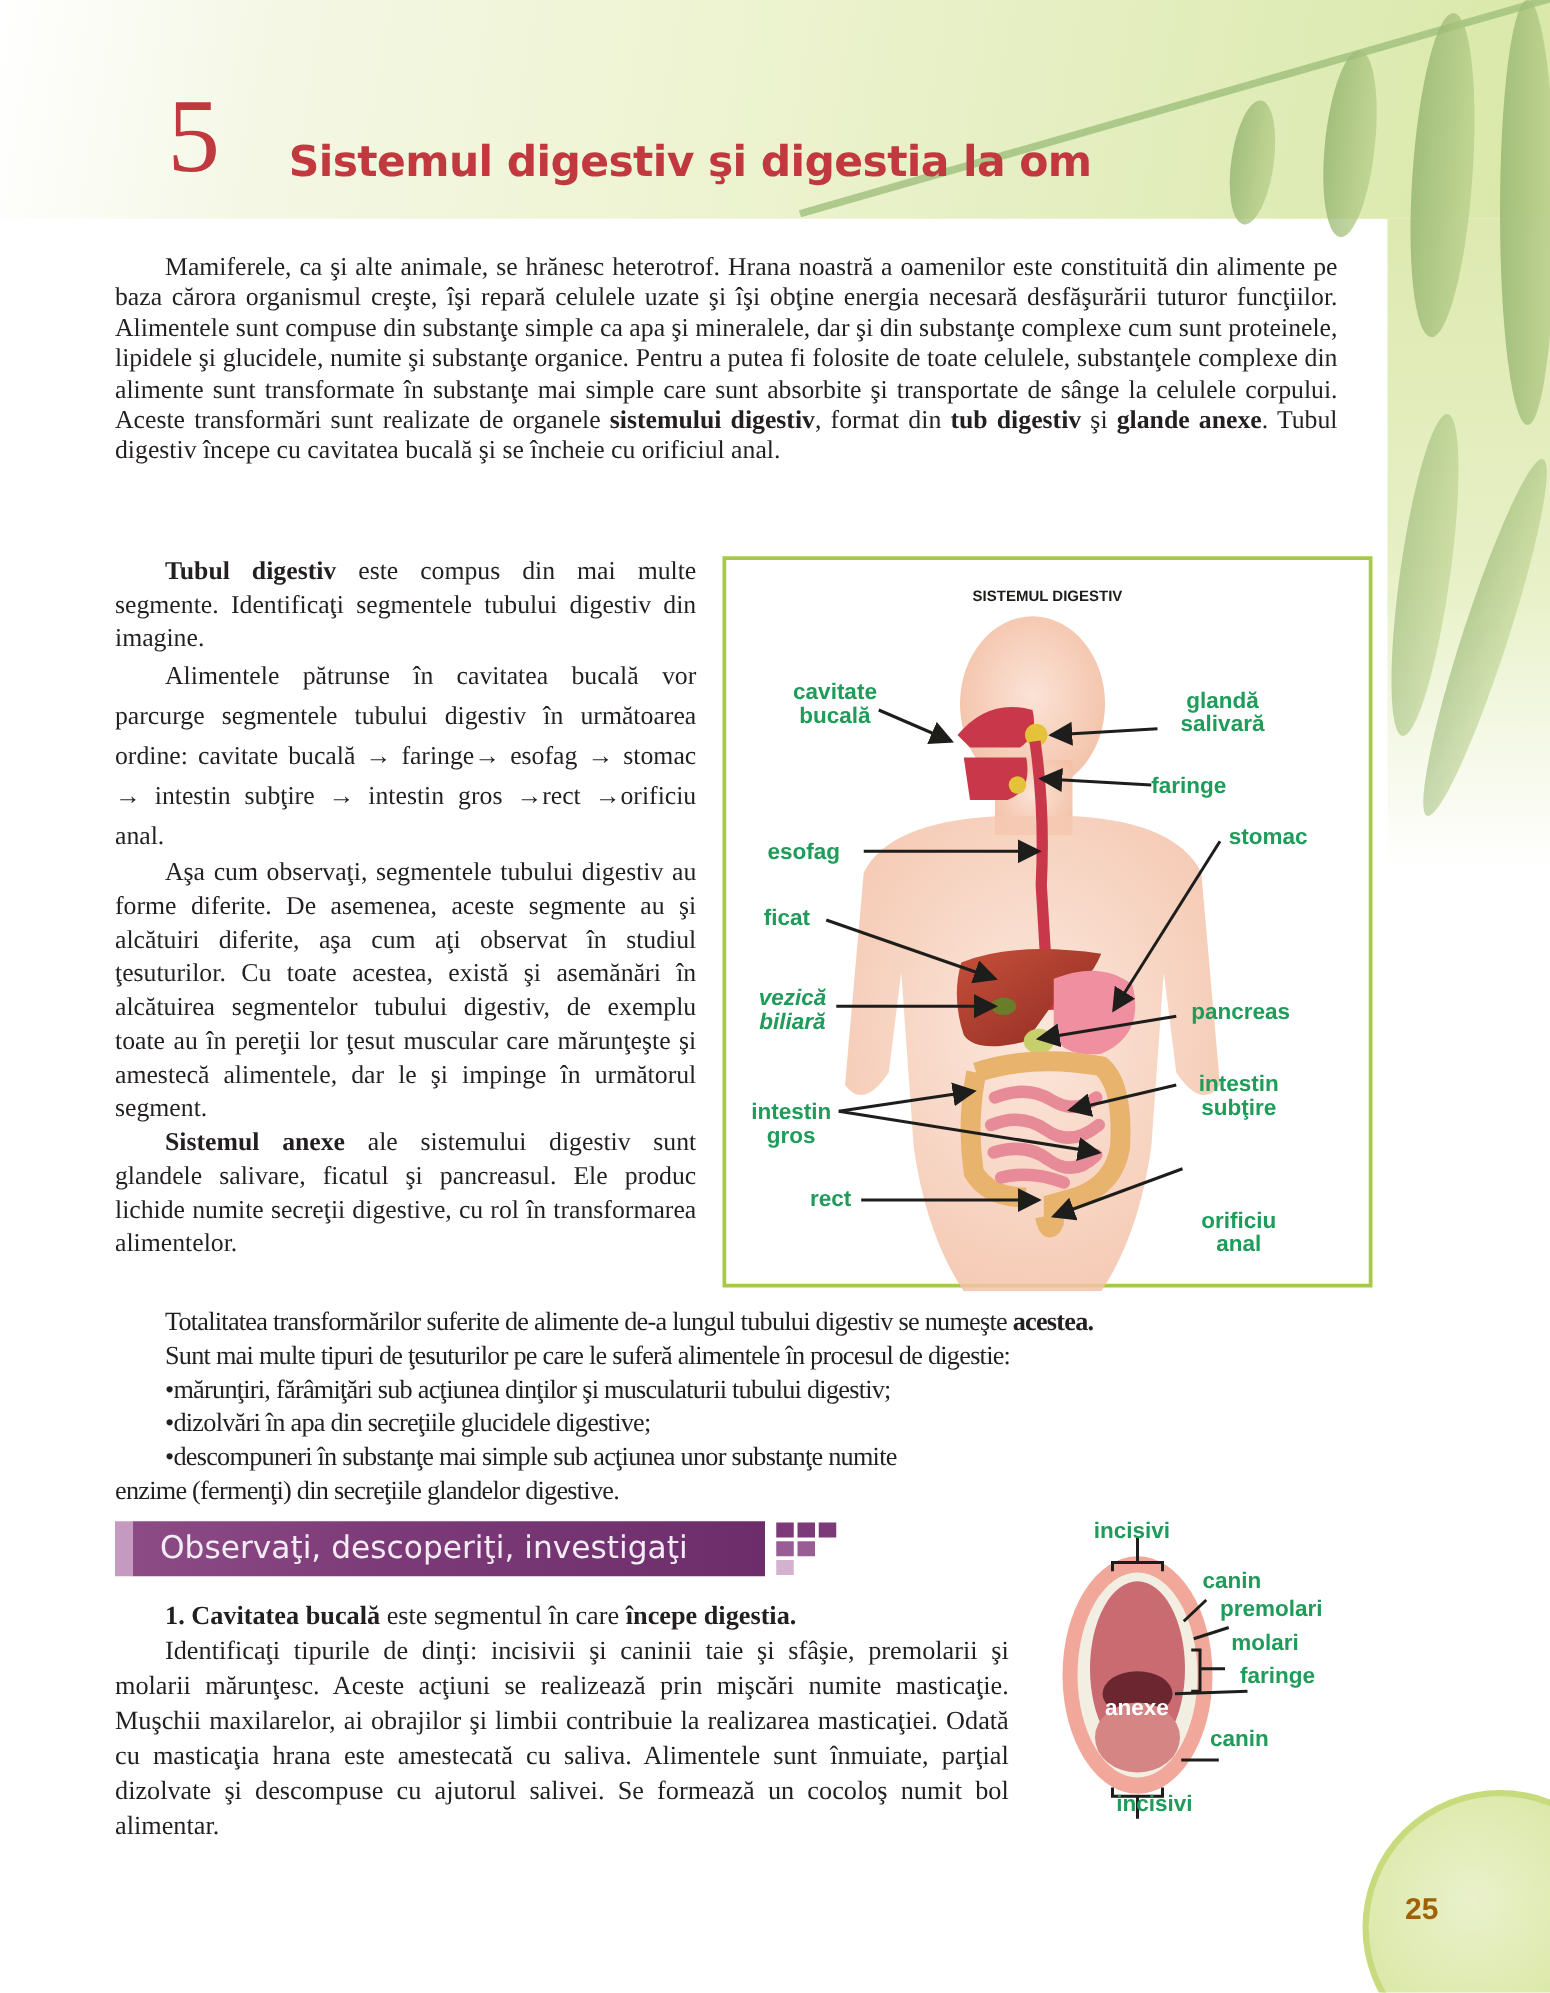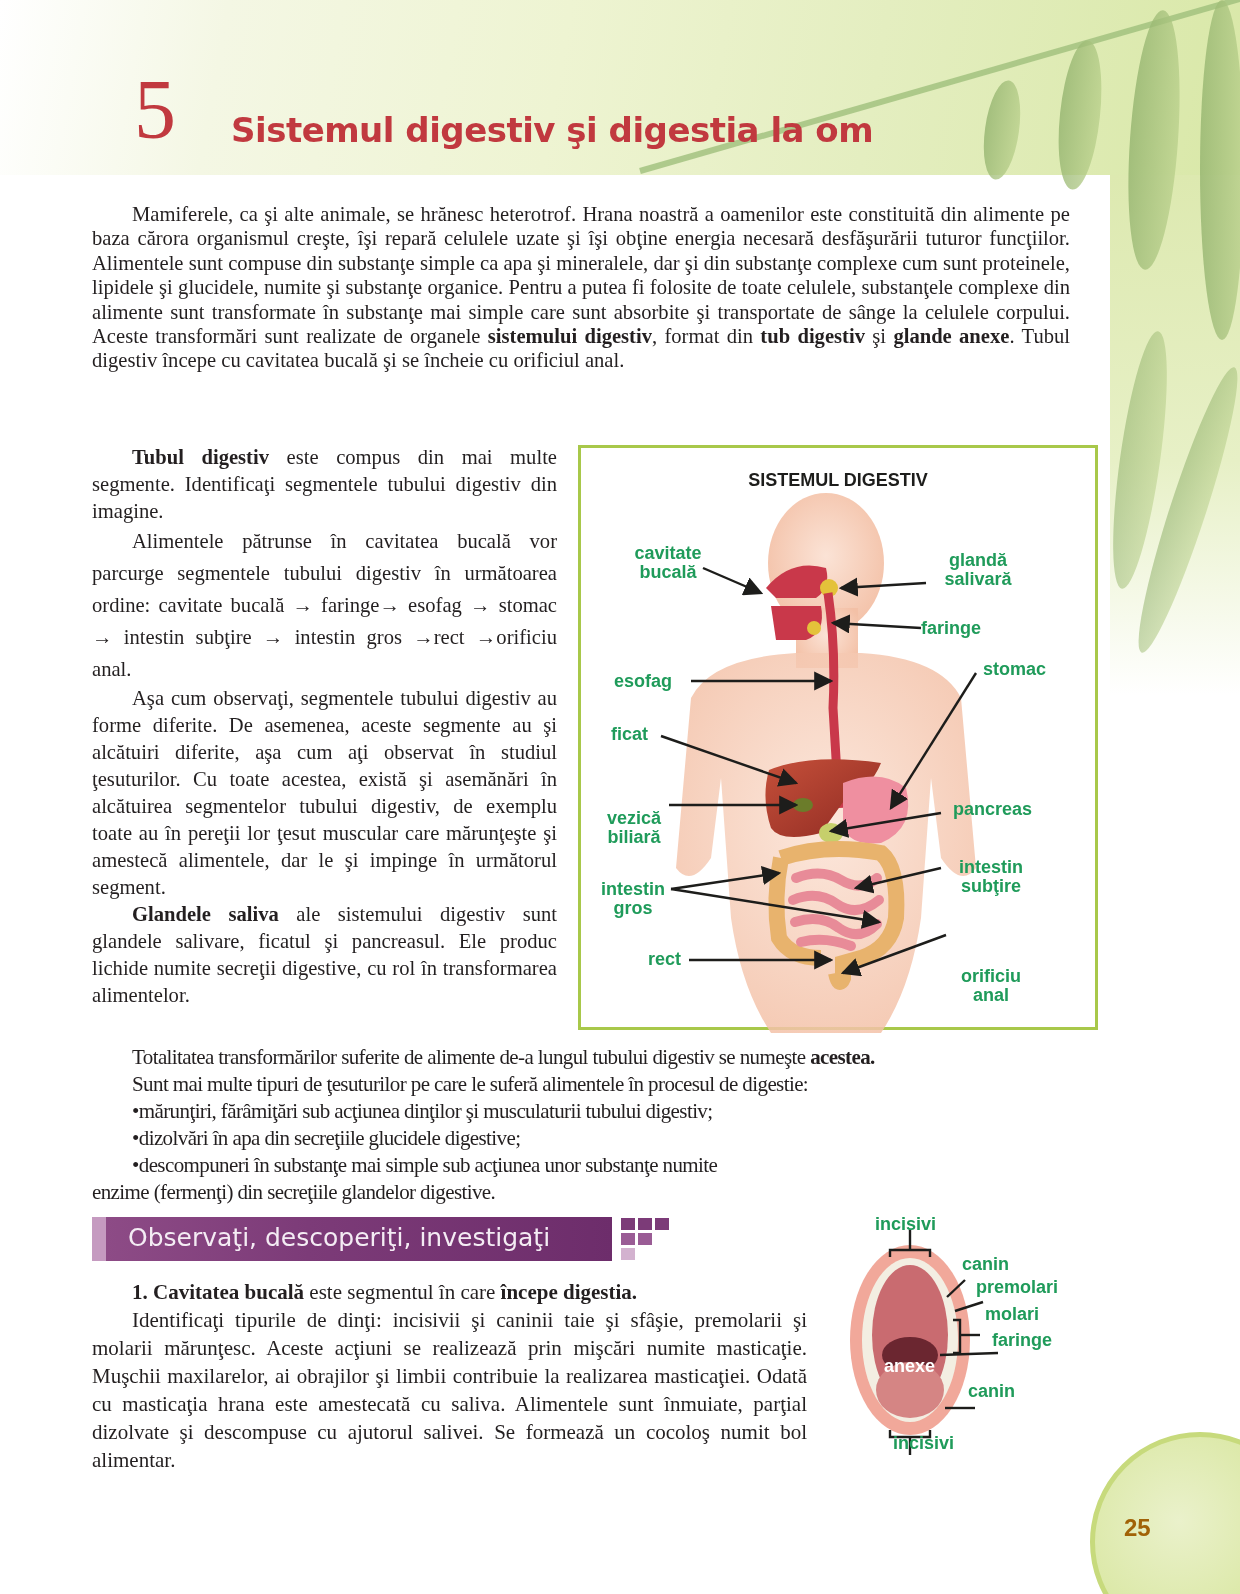--- a/index.html
+++ b/index.html
@@ -50,21 +50,21 @@
   .bottom-block { left: 132px; top: 1044px; width: 940px; text-align: left; line-height: 27px; font-size: 21px; letter-spacing: -0.6px; }
   .bottom-block .hang { margin-left: -40px; }
 
   
   .figure-box {
     position: absolute; left: 578px; top: 445px; width: 520px; height: 585px;
     border: 3px solid #a8c84a; background: #ffffff;
   }
   .figure-title {
     position: absolute; left: 0; top: 22px; width: 100%; text-align: center;
-    font-family: "Liberation Sans", sans-serif; font-weight: bold; font-size: 18px; color: #1d1d1b;
+    font-family: "Liberation Sans", sans-serif; font-weight: bold; font-size: 12px; color: #1d1d1b;
   }
   .fig-label {
     position: absolute; font-family: "Liberation Sans", sans-serif; font-weight: bold;
     font-size: 18px; line-height: 19px; color: #1f9b5a; text-align: center;
   }
   .fig-svg { position: absolute; left: 0; top: 0; }
 
   
   .banner {
     position: absolute; left: 92px; top: 1217px; width: 520px; height: 44px;
@@ -102,21 +102,21 @@
 <div class="chapter-title">Sistemul digestiv şi digestia la om</div>
 
 <div class="text-block intro">
   <p><span>Mamiferele, ca şi alte animale, se hrănesc heterotrof. Hrana noastră a oamenilor este constituită din alimente pe baza cărora organismul creşte, îşi repară celulele uzate şi îşi obţine energia necesară desfăşurării tuturor funcţiilor.  Alimentele sunt compuse din substanţe simple ca apa şi mineralele, dar şi din substanţe complexe cum sunt proteinele, lipidele şi glucidele, numite şi substanţe organice. Pentru a putea fi folosite de toate celulele, substanţele complexe din alimente sunt transformate în substanţe mai simple care sunt absorbite şi transportate de sânge la celulele corpului. Aceste transformări sunt realizate de organele </span><b>sistemului digestiv</b><span>, format din </span><b>tub digestiv</b><span> şi </span><b>glande anexe</b><span>. Tubul digestiv începe cu cavitatea bucală şi se încheie cu orificiul anal.</span></p>
 </div>
 
 <div class="text-block left-col">
   <p><b>Tubul digestiv</b><span> este compus din mai multe segmente. Identificaţi segmentele tubului digestiv din imagine.</span></p>
   <p class="flow">Alimentele pătrunse în cavitatea bucală vor parcurge segmentele tubului digestiv în următoarea ordine: cavitate bucală → faringe→ esofag → stomac → intestin subţire → intestin gros →rect →orificiu anal.</p>
   <p>Aşa cum observaţi, segmentele tubului digestiv au forme diferite. De asemenea, aceste segmente au şi alcătuiri diferite, aşa cum aţi observat în studiul ţesuturilor. Cu toate acestea, există şi asemănări în alcătuirea segmentelor tubului digestiv, de exemplu toate au în pereţii lor ţesut muscular care mărunţeşte şi amestecă alimentele, dar le şi impinge în următorul segment.</p>
-  <p><b>Glandele saliva</b><span> ale sistemului digestiv sunt glandele salivare, ficatul şi pancreasul. Ele produc lichide numite secreţii digestive, cu rol în transformarea alimentelor.</span></p>
+  <p><b>Sistemul anexe</b><span> ale sistemului digestiv sunt glandele salivare, ficatul şi pancreasul. Ele produc lichide numite secreţii digestive, cu rol în transformarea alimentelor.</span></p>
 </div>
 
 <div class="figure-box">
   <div class="figure-title">SISTEMUL DIGESTIV</div>
   <svg class="fig-svg" width="520" height="585">
     <defs>
       <radialGradient id="skin" cx="50%" cy="45%" r="60%">
         <stop offset="0%" stop-color="#fbe3d6"></stop>
         <stop offset="100%" stop-color="#f3c0a6"></stop>
       </radialGradient>
@@ -175,21 +175,21 @@
       <line x1="108" y1="512" x2="250" y2="512" marker-end="url(#arr)"></line>
       <line x1="365" y1="487" x2="262" y2="525" marker-end="url(#arr)"></line>
     </g>
   </svg>
   <div class="fig-label" style="left:32px;top:96px;width:110px;">cavitate bucală</div>
   <div class="fig-label" style="left:342px;top:103px;width:110px;">glandă salivară</div>
   <div class="fig-label" style="left:340px;top:171px;">faringe</div>
   <div class="fig-label" style="left:33px;top:224px;">esofag</div>
   <div class="fig-label" style="left:402px;top:212px;">stomac</div>
   <div class="fig-label" style="left:30px;top:277px;">ficat</div>
-  <div class="fig-label" style="left:18px;top:361px;width:70px;">vezică biliară</div>
+  <div class="fig-label" style="left:18px;top:341px;width:70px;font-style:italic;">vezică biliară</div>
   <div class="fig-label" style="left:372px;top:352px;">pancreas</div>
   <div class="fig-label" style="left:370px;top:410px;width:80px;">intestin subţire</div>
   <div class="fig-label" style="left:12px;top:432px;width:80px;">intestin gros</div>
   <div class="fig-label" style="left:67px;top:502px;">rect</div>
   <div class="fig-label" style="left:370px;top:477px;width:80px;margin-top:42px;">orificiu anal</div>
 </div>
 
 <div class="text-block bottom-block">
   <div><span>Totalitatea transformărilor suferite de alimente de-a lungul tubului digestiv se numeşte </span><b>acestea</b><b>.</b></div>
   <div>Sunt mai multe tipuri de ţesuturilor pe care le suferă alimentele în procesul de digestie:</div>

